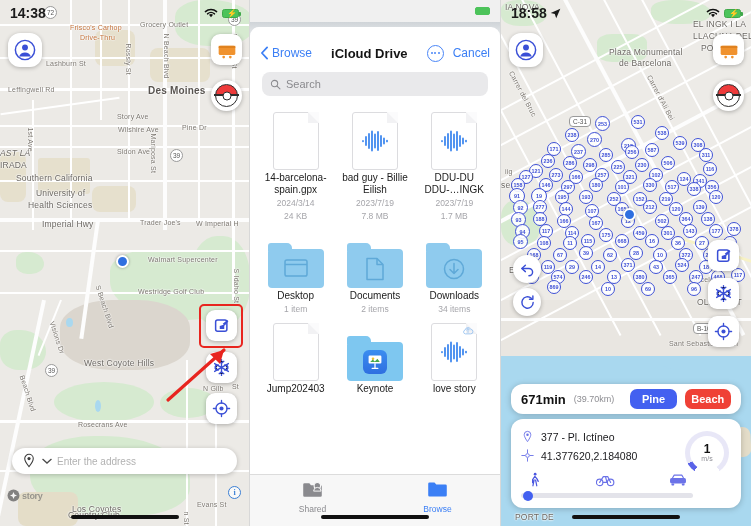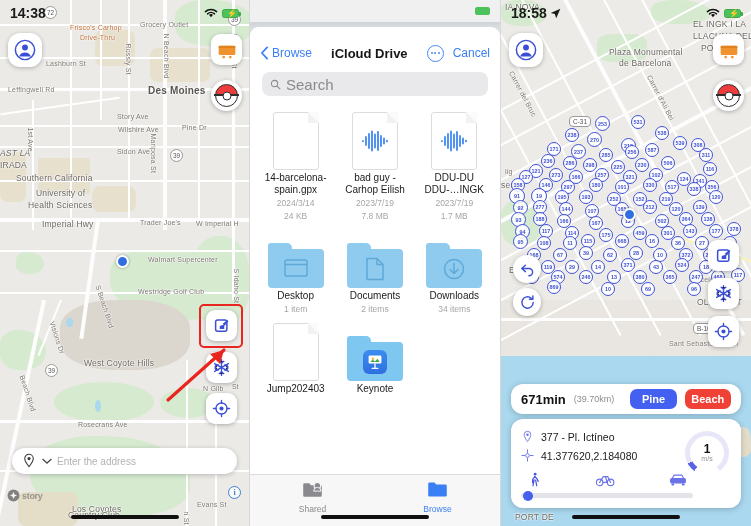--- a/index.html
+++ b/index.html
@@ -142,21 +142,21 @@
     width:17px;height:17px;border-radius:50%;border:1.3px solid #4a86f7;
     display:flex;align-items:center;justify-content:center;gap:1.4px;
   }
   .more-btn i{width:2px;height:2px;border-radius:50%;background:#4a86f7;display:block;}
   .cancel-btn{color:#3b7ff5;font-size:12px;}
   .search-wrap{ padding:2px 12px 8px; background:#fff;}
   .search-box{
     height:24px;border-radius:8px;background:#e9e9eb;display:flex;align-items:center;
     gap:5px;padding:0 8px;
   }
-  .search-box .ph{color:#8a8a8e;font-size:15px;}
+  .search-box .ph{color:#8a8a8e;font-size:11px;}
 
   .files-grid{
     background:#fff;padding:4px 6px 0;
     display:grid;grid-template-columns:repeat(3,1fr);
     row-gap:4px; height:366px; align-content:start;
   }
   .file-cell{display:flex;flex-direction:column;align-items:center;gap:2px;}
   .file-icon{height:62px;display:flex;align-items:flex-end;justify-content:center;}
   .file-name{
     font-size:10px;color:#1b1b1b;text-align:center;line-height:12px;
@@ -480,21 +480,21 @@
         <div class="file-cell">
           <div class="file-icon">
             <div class="doc-page">
               <svg width="28" height="22" viewBox="0 0 28 22">
       <g stroke="#4a8ff0" stroke-width="1.9" stroke-linecap="round">
         <path d="M2 11v0.2M5 7v8M8 4v14M11 1.5v19M14 4.5v13M17 2v18M20 6v10M23 8.5v5M26 10.6v0.8"></path>
       </g>
               </svg>
             </div>
           </div>
-          <div class="file-name">bad guy - Carhop Eilish</div>
+          <div class="file-name">bad guy - Billie Eilish</div>
           <div class="file-meta">2023/7/19</div>
           <div class="file-meta">7.8 MB</div>
         </div>
         <div class="file-cell">
           <div class="file-icon">
             <div class="doc-page">
               <svg width="28" height="22" viewBox="0 0 28 22">
       <g stroke="#4a8ff0" stroke-width="1.9" stroke-linecap="round">
         <path d="M2 11v0.2M5 7v8M8 4v14M11 1.5v19M14 4.5v13M17 2v18M20 6v10M23 8.5v5M26 10.6v0.8"></path>
       </g>
@@ -566,20 +566,36 @@
                     <rect x="2" y="2" width="16" height="10" rx="1.4" fill="#fff"></rect>
                     <path d="M10 12v6M6.5 18h7" stroke="#fff" stroke-width="1.6" stroke-linecap="round"></path>
                     <circle cx="7.5" cy="6" r="1.6" fill="#f0c030"></circle>
                     <path d="M4 10l3.2-3 2.6 2.4L13 6l3 4z" fill="#4aa84a"></path>
                   </svg>
                 </div>
               </div>
             </div>
           </div>
           <div class="file-name">Keynote</div>
+        </div>
+        <div class="file-cell">
+          <div class="file-icon">
+            <div class="doc-page">
+              <svg width="28" height="22" viewBox="0 0 28 22">
+      <g stroke="#4a8ff0" stroke-width="1.9" stroke-linecap="round">
+        <path d="M2 11v0.2M5 7v8M8 4v14M11 1.5v19M14 4.5v13M17 2v18M20 6v10M23 8.5v5M26 10.6v0.8"></path>
+      </g>
+              </svg>
+      <svg style="position:absolute;right:2px;top:2px;" width="12" height="9" viewBox="0 0 16 12">
+        <path d="M4.4 10.5h7a3 3 0 0 0 .3-6 4 4 0 0 0-7.6.9 2.6 2.6 0 0 0 .3 5.1z" fill="none" stroke="#9bc4f0" stroke-width="1.2"></path>
+        <path d="M8 8.6 V3.6 M6 5.4 L8 3.4 L10 5.4" stroke="#9bc4f0" stroke-width="1.2" fill="none" stroke-linecap="round"></path>
+      </svg>
+            </div>
+          </div>
+          <div class="file-name">love story</div>
         </div>
       </div>
 
     <div class="tabbar" id="tabbar">
         <div class="tabitem">
           <span><svg width="21" height="18" viewBox="0 0 26 22">
               <path d="M1.5 5.5a1.6 1.6 0 0 1 1.6-1.6h6l2 2.4h11.8a1.6 1.6 0 0 1 1.6 1.6V19a1.6 1.6 0 0 1-1.6 1.6H3.1A1.6 1.6 0 0 1 1.5 19z" fill="currentColor"></path>
               <circle cx="19" cy="7" r="4" fill="currentColor" stroke="#f7f7f7" stroke-width="1.4"></circle>
               <path d="M14.4 13.6a4.6 4.6 0 0 1 9.2 0z" fill="currentColor" stroke="#f7f7f7" stroke-width="1.2"></path>
             </svg></span>

